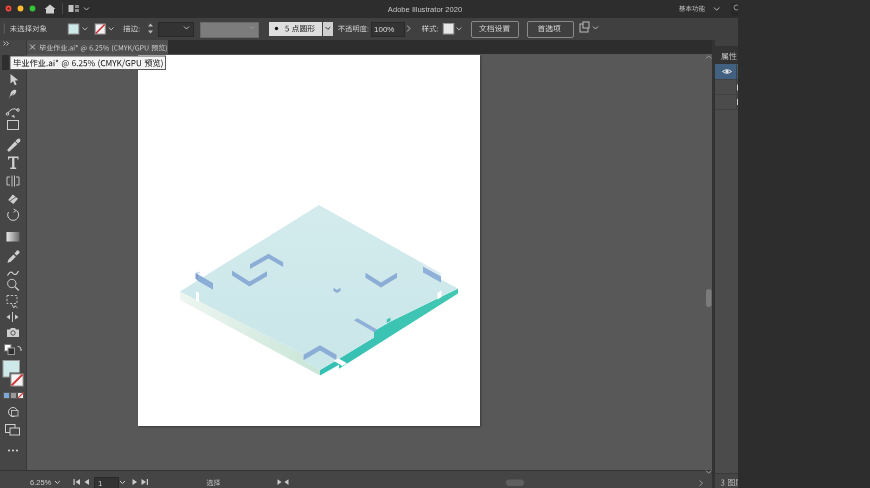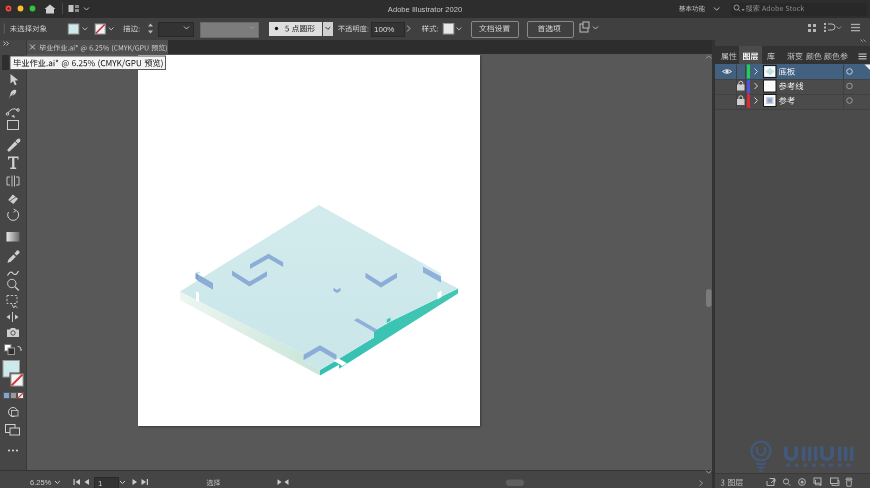--- a/index.html
+++ b/index.html
@@ -1,14 +1,14 @@
 <!DOCTYPE html>
 <html><head><meta charset="utf-8"><style>
 html,body{margin:0;padding:0;background:#2d2d2d}
-#page{position:relative;width:870px;height:488px;overflow:hidden;font-family:"Liberation Sans",sans-serif}
+#page{position:relative;width:738px;height:488px;overflow:hidden;font-family:"Liberation Sans",sans-serif}
 #page>div{position:absolute}
 </style></head><body>
 <div id="page">
 <div style="left:0px;top:0px;width:870px;height:18px;background:#2d2d2d"></div>
 <div style="left:0px;top:18px;width:870px;height:22px;background:#404040;border-bottom:1px solid #2a2a2a"></div>
 <div style="left:0px;top:40px;width:712px;height:14px;background:#2d2d2d"></div>
 <div style="left:26px;top:40px;width:141.5px;height:14px;background:#4f4f4f"></div>
 <div style="left:0px;top:54px;width:712px;height:416px;background:#585858"></div>
 <div style="left:0px;top:40px;width:26px;height:430px;background:#464646;border-right:1px solid #383838"></div>
 <div style="left:138px;top:55px;width:342px;height:371px;background:#ffffff;box-shadow:1px 1px 2px rgba(0,0,0,.35)"></div>

